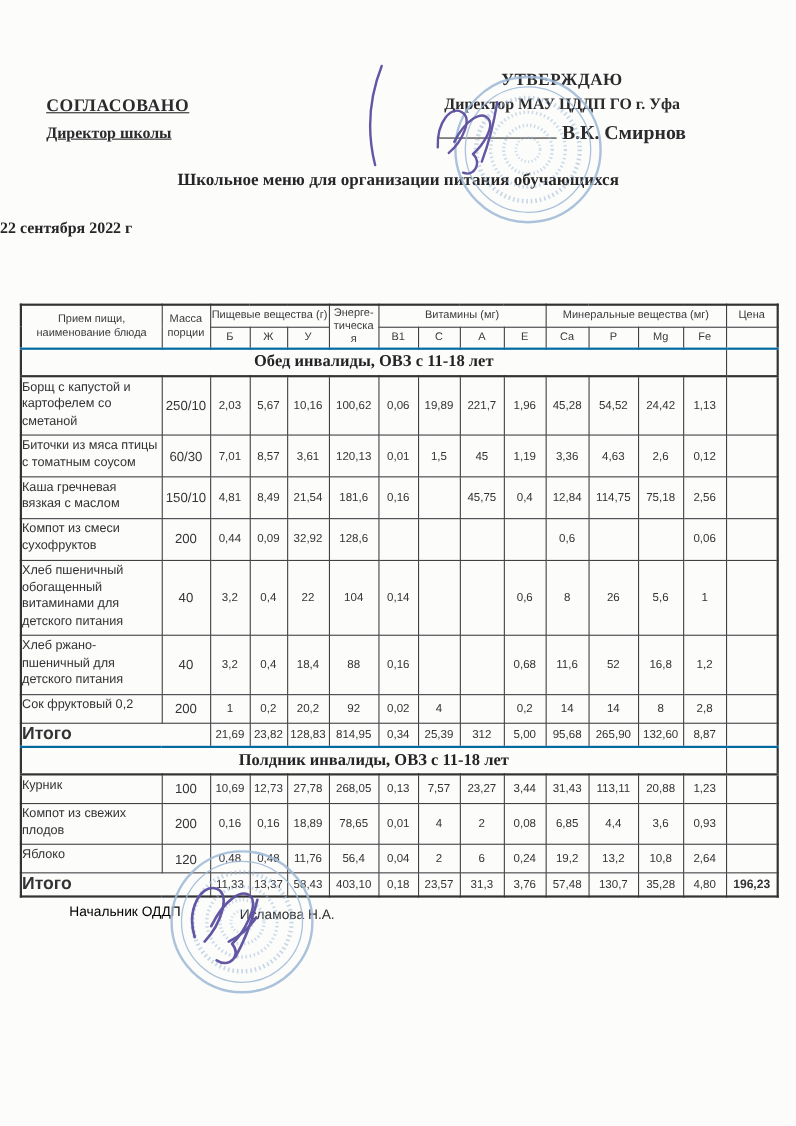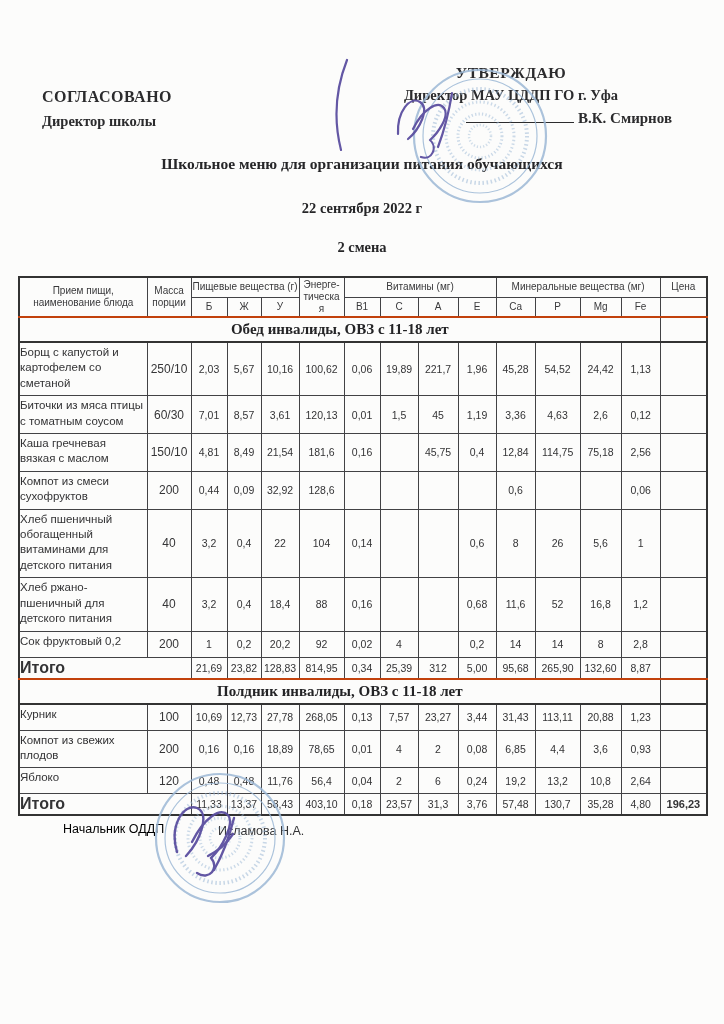--- a/index.html
+++ b/index.html
@@ -3,47 +3,47 @@
 <meta charset="utf-8">
 <style>
   html,body { margin:0; padding:0; }
   .page {
     position:relative; width:724px; height:1024px;
     background:#fcfcfb; overflow:hidden;
     font-family:"Liberation Sans", sans-serif; color:#2e2e30;
   }
 
   
-  .agreed { position:absolute; left:42px; top:88px; font-family:"Liberation Serif",serif; font-weight:bold; color:#2b2b2d; }
+  .agreed { position:absolute; left:42px; top:88px; font-family:"Liberation Serif",serif; font-weight:bold; color:#2b2b2d;text-decoration:underline; }
   .agreed .l1 { font-size:16px; letter-spacing:.5px; }
   .agreed .l2 { font-size:14.5px; margin-top:7px; }
   .approved { position:absolute; left:350px; top:64px; width:322px; text-align:center;
               font-family:"Liberation Serif",serif; font-weight:bold; color:#2b2b2d; }
   .approved .l1 { font-size:15.5px; letter-spacing:.5px; }
   .approved .l2 { font-size:14.5px; margin-top:5px; }
-  .approved .l3 { font-size:15px; margin-top:6px;text-align:right; }
+  .approved .l3 { font-size:18px; margin-top:6px; }
   .sign-line { display:inline-block; width:108px; border-bottom:1.6px solid #2b2b2d; vertical-align:baseline; }
 
   .doc-title { position:absolute; left:0; right:0; top:155px; text-align:center;
                font-family:"Liberation Serif",serif; font-weight:bold; font-size:15.5px; color:#262628; }
-  .doc-date  { position:absolute; left:0; right:0; top:200px; text-align:center;
+  .doc-date  { position:absolute; left:0; right:0; top:200px; 
                font-family:"Liberation Serif",serif; font-weight:bold; font-size:14.5px; color:#262628; }
   .doc-shift { position:absolute; left:0; right:0; top:239px; text-align:center;
                font-family:"Liberation Serif",serif; font-weight:bold; font-size:14.5px; color:#262628; }
 
   
   table.menu { position:absolute; left:18px; top:276px; width:688px;
                border-collapse:collapse; table-layout:fixed; border:2px solid #333; }
   .menu th, .menu td { border:1px solid #424245; }
   .menu thead th { font-weight:normal; font-size:10px; line-height:1.2; color:#39393b; padding:1px 0; }
   .menu thead { border-bottom:2px solid #333; }
   .menu tbody td { font-size:10.5px; text-align:center; color:#333335; padding:1px; height:19px; }
   .menu td.name { text-align:left; vertical-align:top; font-size:11.5px; line-height:1.34; padding:2px 3px 4px 0; }
   .menu td.mass { font-size:12px; color:#353537; }
-  .menu tr.section-row td { border-top:2px solid #c2410c; border-bottom:2px solid #333;font-family:Liberation Serif, serif; }
+  .menu tr.section-row td { border-top:2px solid #0369a1; border-bottom:2px solid #333;font-family:Liberation Serif, serif; }
   .menu td.section-title { font-family:"Liberation Serif",serif; font-weight:bold; font-size:15px; color:#242426; padding:2px; text-align:center; }
   .menu tr.total-row td { height:18px; }
   .menu td.total-label { font-weight:bold; text-align:left; font-size:16px; padding-left:0; }
   .menu td.total-price { font-weight:bold; font-size:11px; }
 
   
   .footer-line { position:absolute; left:63px; top:822px; font-size:12.5px; color:#000000; }
   .footer-name { position:absolute; left:218px; top:824px; font-size:12.5px; color:#333335; }
 
   .overlay { position:absolute; left:0; top:0; width:724px; height:1024px; pointer-events:none; }
@@ -62,21 +62,20 @@
     <div class="l1">УТВЕРЖДАЮ</div>
     <div class="l2">Директор МАУ ЦДДП ГО г. Уфа</div>
     <div class="l3">
       <span class="sign-line"></span>
       <span>В.К. Смирнов</span>
     </div>
   </div>
 
   <div class="doc-title">Школьное меню для организации питания обучающихся</div>
   <div class="doc-date">22 сентября 2022 г</div>
-  <div class="doc-shift">2 смена</div>
 
   <table class="menu">
     <colgroup>
       <col style="width:128px">
         <col style="width:44px">
         <col style="width:36px">
         <col style="width:34px">
       <col style="width:38px">
         <col style="width:45px">
         <col style="width:36px">

